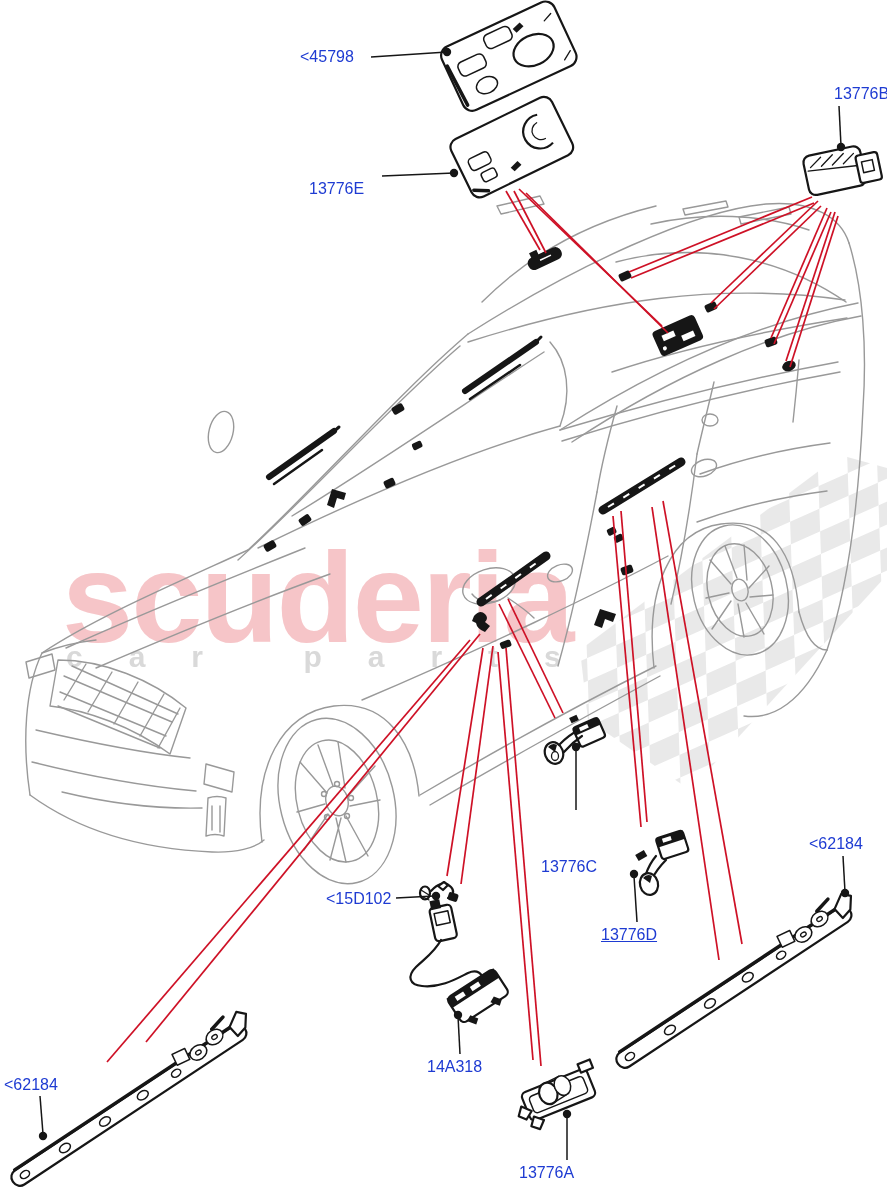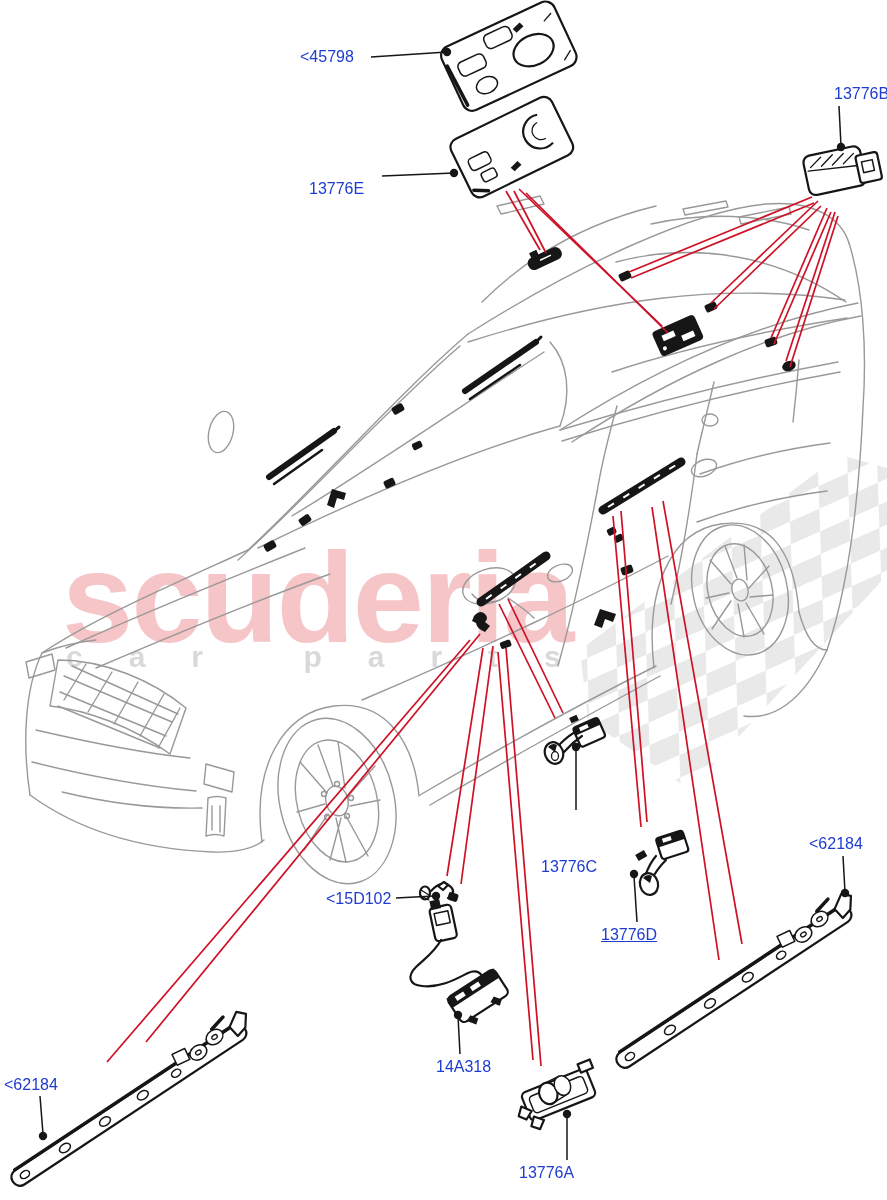--- a/index.html
+++ b/index.html
@@ -339,17 +339,17 @@
   </svg>
 
   <div id="callouts">
       <div class="callout" style="left: 300px; top: 46px;">&lt;45798</div>
       <div class="callout" style="left: 309px; top: 178px;">13776E</div>
       <div class="callout" style="left: 806px; top: 83px; margin-left: 28px;">13776B</div>
       <div class="callout" style="left: 541px; top: 812px; margin-top: 44px;">13776C</div>
       <div class="callout" style="left: 809px; top: 833px;">&lt;62184</div>
       <div class="callout" style="left: 601px; top: 924px; text-decoration: underline;">13776D</div>
       <div class="callout" style="left: 306px; top: 888px; margin-left: 20px;">&lt;15D102</div>
-      <div class="callout" style="left: 427px; top: 1056px; margin-left: 9px;">14A318</div>
+      <div class="callout" style="left: 427px; top: 1056px;">14A318</div>
       <div class="callout" style="left: 519px; top: 1162px;">13776A</div>
       <div class="callout" style="left: 4px; top: 1074px;">&lt;62184</div>
     </div>
 </div>
 
 </body></html>

